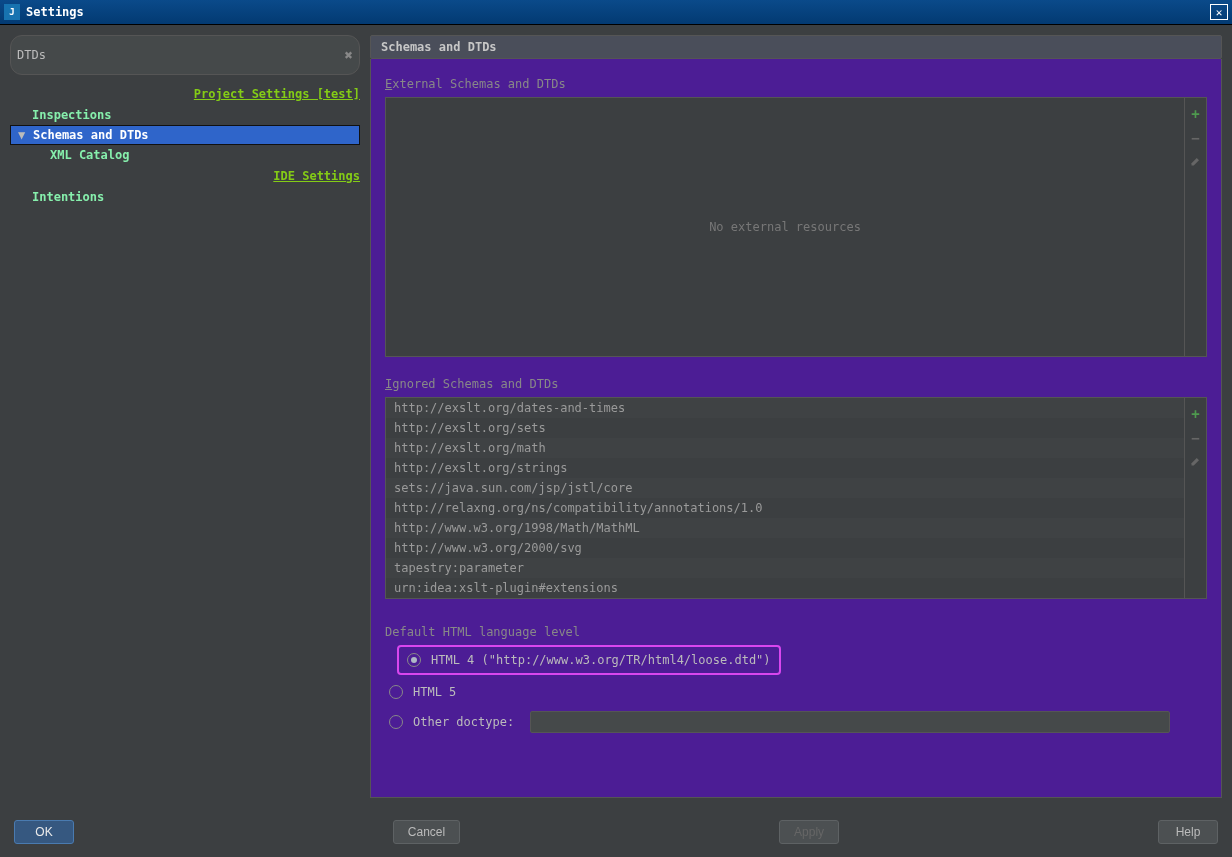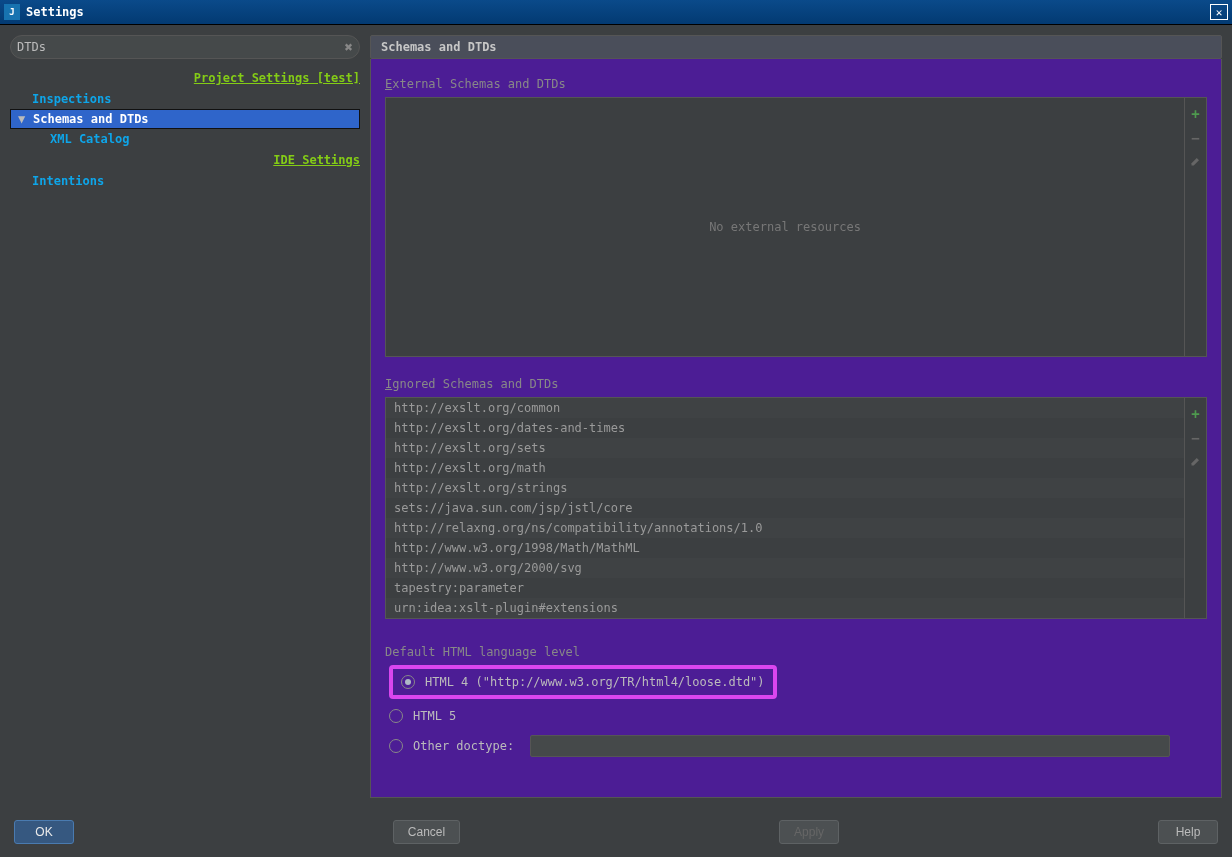--- a/index.html
+++ b/index.html
@@ -6,26 +6,26 @@
 body { background: #3c3f41; color: #bbbbbb; width: 1232px; height: 857px; overflow: hidden; }
 
 .titlebar { background: linear-gradient(to bottom, #0a4a8a, #033a72); height: 25px; display: flex; align-items: center; padding: 0 4px; color: #ffffff; font-family: sans-serif; font-weight: bold; border-bottom: 1px solid #000; }
 .titlebar .icon-app { width: 16px; height: 16px; background: #1773b0; margin-right: 6px; display:flex; align-items:center; justify-content:center; color:#fff; font-size:9px; }
 .titlebar .spacer { flex: 1; }
 .titlebar .close-btn { width: 18px; height: 16px; border: 1px solid #fff; display: flex; align-items: center; justify-content: center; color: #fff; font-weight: bold; cursor: pointer; font-size:11px;}
 
 .content { display: flex; height: 783px; padding: 10px; gap: 10px; }
 
 .sidebar { width: 350px; display:flex; flex-direction: column; }
-.search-row { background: #45494a; border: 1px solid #555; height: 24px; display: flex; align-items: center; padding: 0 6px; border-radius: 12px; }
+.search-row { background: #45494a; border: 1px solid #555; height: 40px; display: flex; align-items: center; padding: 0 6px; border-radius: 12px; }
 .search-row input { flex:1; background: transparent; border: none; outline: none; color: #bbbbbb; font-family: inherit; font-size: 12px; }
 .search-row .clear { color: #888; font-size: 14px; cursor:pointer; }
 .tree { margin-top: 8px; flex:1; overflow:auto; }
 .tree-section { text-align: right; color: #84cc16; font-weight: bold; padding: 4px 0; text-decoration: underline; }
-.tree-item { padding: 3px 10px 3px 22px; color: #0ea5e9; cursor: pointer; font-weight: bold;}
+.tree-item { padding: 3px 10px 3px 22px; color: #86efac; cursor: pointer; font-weight: bold;}
 .tree-item.depth2 { padding-left: 40px; }
 .tree-item.selected { background: #2f65ca; color: #fff; border: 1px solid #111; padding-top:2px; padding-bottom:2px;}
 .tree-item .caret { display:inline-block; width:10px; color:#bbbbbb; margin-left:-15px; margin-right:5px;}
 
 .main { flex:1; display:flex; flex-direction: column; }
 .main-header { background: #4a4e5a; border: 1px solid #555; padding: 4px 10px; font-weight: bold; color: #c7c7c7; border-radius: 2px;}
 .main-body { flex:1; border: 1px solid #555; border-top:none; padding: 12px 14px; overflow:auto; background:#4c1d95;}
 
 .section-label { color: #888; margin: 6px 0; }
 .section-label .u { text-decoration: underline; }
@@ -37,21 +37,21 @@
 .panel .list .row { padding: 3px 8px; color:#9a9a9a; border-bottom:0; cursor:pointer; }
 .panel .list .row:nth-child(odd){ background:#3f4244;}
 .panel.ign { max-height: 252px; }
 .panel .toolbar { width: 22px; display:flex; flex-direction:column; align-items:center; gap:8px; padding-top:8px; border-left:1px solid #555; }
 .panel .toolbar .tb { color:#666; cursor:pointer; font-size:14px; font-weight:bold;}
 .panel .toolbar .tb.add { color: #4e9a4e; }
 .panel .toolbar .tb.edit svg{ width:12px; height:12px; }
 
 .radio-group { margin-top: 6px; }
 .radio-row { display:flex; align-items:center; gap:10px; padding: 6px 4px; }
-.radio-row.selected-row { border:4px solid #d946ef; border-radius:4px; padding:6px 8px; margin:4px 4px; width:fit-content;}
+.radio-row.selected-row { border:2px solid #d946ef; border-radius:4px; padding:6px 8px; margin:4px 12px; width:fit-content;}
 .radio { width:14px; height:14px; border-radius:50%; border:1px solid #888; display:flex; align-items:center; justify-content:center; cursor:pointer; }
 .radio.checked::after{content:''; width:6px; height:6px; border-radius:50%; background:#aeb8c6; display:block;}
 .radio-label { color:#bbbbbb; }
 .doctype-input { flex:1; background:#45494a; border:1px solid #555; height:22px; border-radius:2px; margin-left:6px; max-width:640px;}
 
 .footer { height: 48px; display:flex; align-items:center; justify-content:space-between; gap:8px; padding: 0 14px; border-top: 0px solid #555;}
 .btn { min-width: 60px; padding: 4px 14px; background: #4c5052; border: 1px solid #5e6264; color: #bbbbbb; border-radius:3px; cursor:pointer; font-family:sans-serif; font-size:12px;}
 .btn.primary { background: #365880; border-color:#4a7bb0; color:#eaeaea; }
 .btn.disabled { color:#666; }
 
@@ -96,21 +96,20 @@
           <span class="tb edit"><svg viewBox="0 0 16 16">
                 <path fill="#666" d="M2 11l7-7 3 3-7 7H2v-3z"></path>
               </svg></span>
         </div>
       </div>
 
       <div style="height:14px"></div>
       <div class="section-label"><span class="u">I</span><span>gnored Schemas and DTDs</span></div>
       <div class="panel ign">
         <div class="list" id="ignored-list">
-            <div class="row">http://exslt.org/common</div>
             <div class="row">http://exslt.org/dates-and-times</div>
             <div class="row">http://exslt.org/sets</div>
             <div class="row">http://exslt.org/math</div>
             <div class="row">http://exslt.org/strings</div>
             <div class="row">sets://java.sun.com/jsp/jstl/core</div>
             <div class="row">http://relaxng.org/ns/compatibility/annotations/1.0</div>
             <div class="row">http://www.w3.org/1998/Math/MathML</div>
             <div class="row">http://www.w3.org/2000/svg</div>
             <div class="row">tapestry:parameter</div>
             <div class="row">urn:idea:xslt-plugin#extensions</div>

